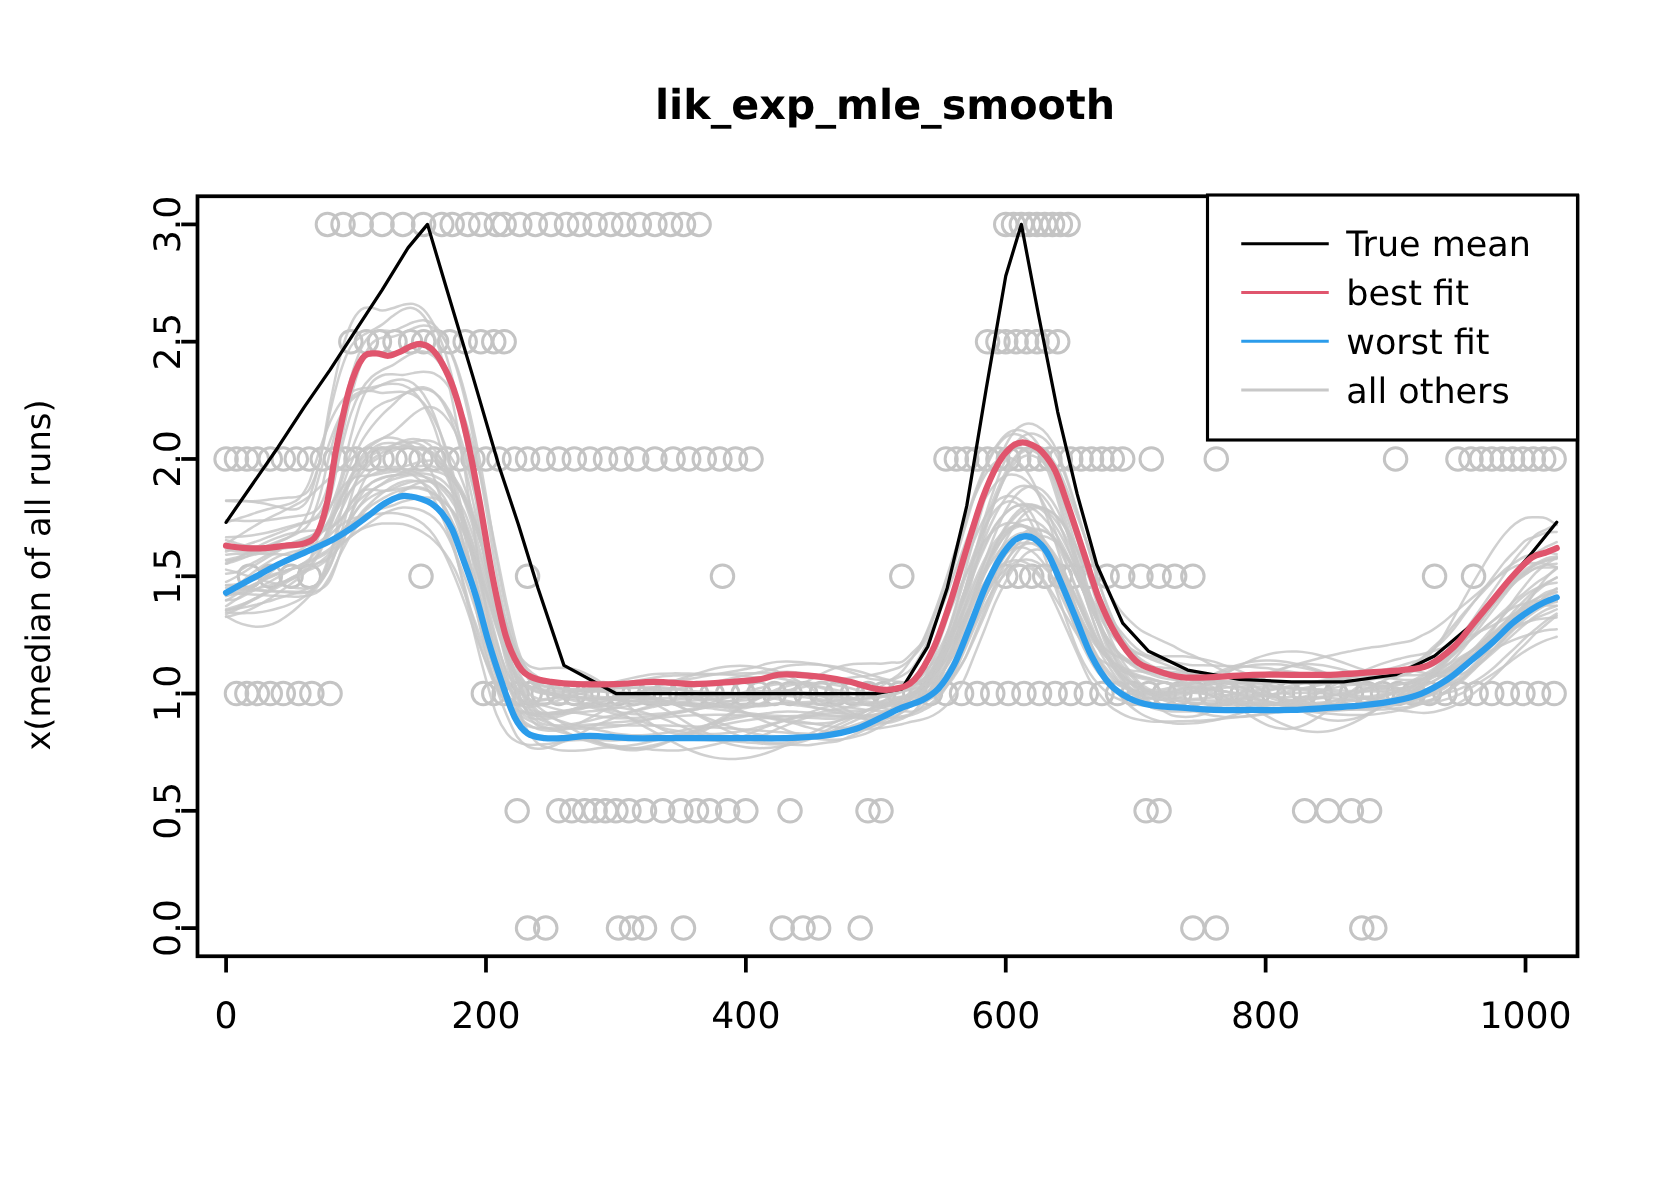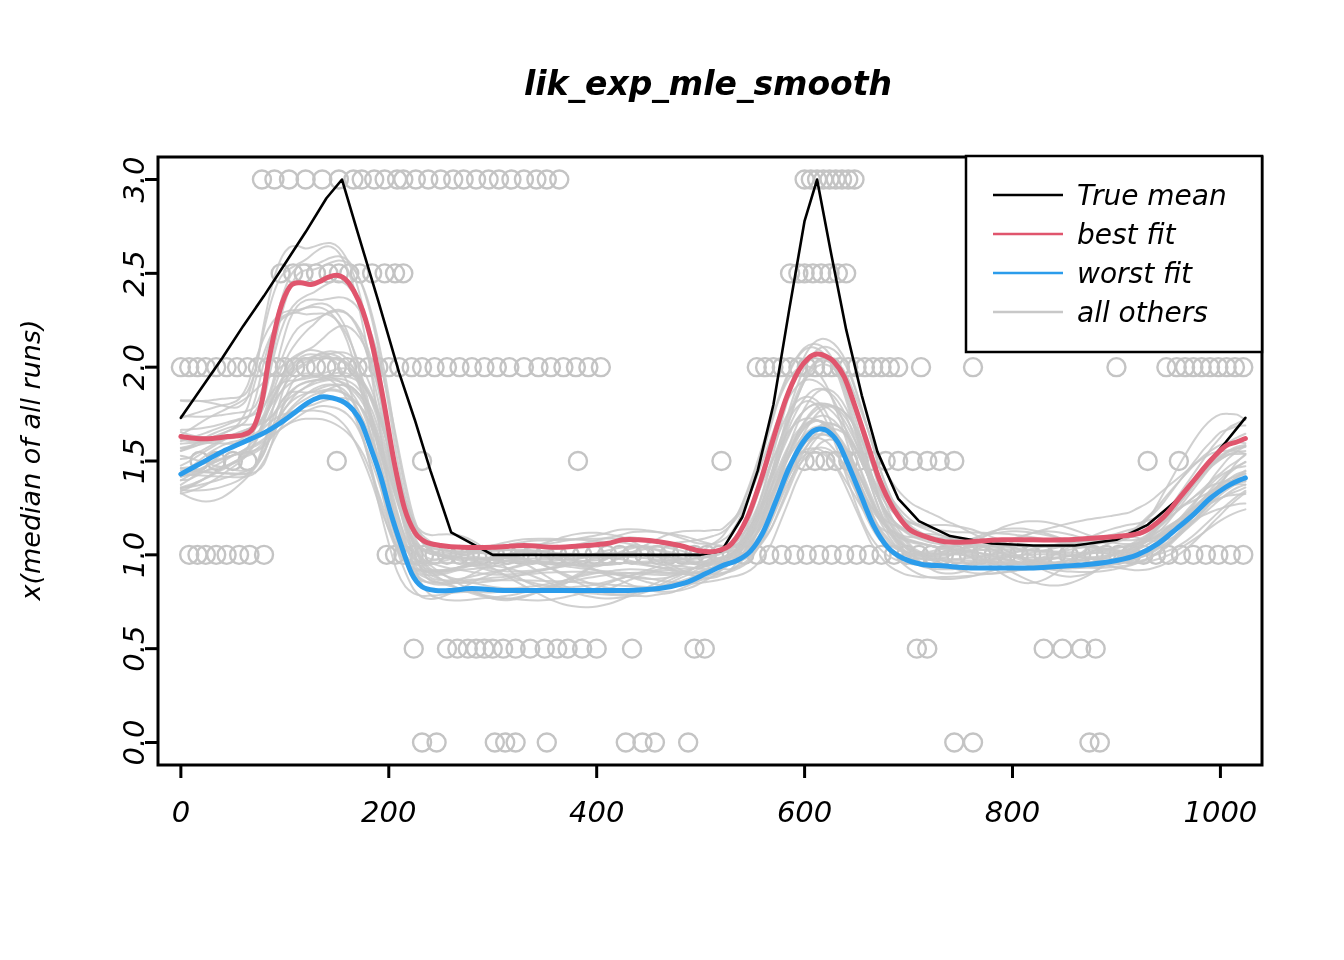--- a/index.html
+++ b/index.html
@@ -11,21 +11,20 @@
     width: 1344px;
     height: 960px;
     font-family: "DejaVu Sans", sans-serif;
     overflow: hidden;
   }
   #figure {
     position: relative;
     width: 1344px;
     height: 960px;
     background: #ffffff;
-    font-style: italic;
   }
   #chart-svg {
     display: block;
     width: 1344px;
     height: 960px;
   }
   .fig-title {
     font-family: "DejaVu Sans", sans-serif;
     font-size: 33px;
     font-weight: bold;

